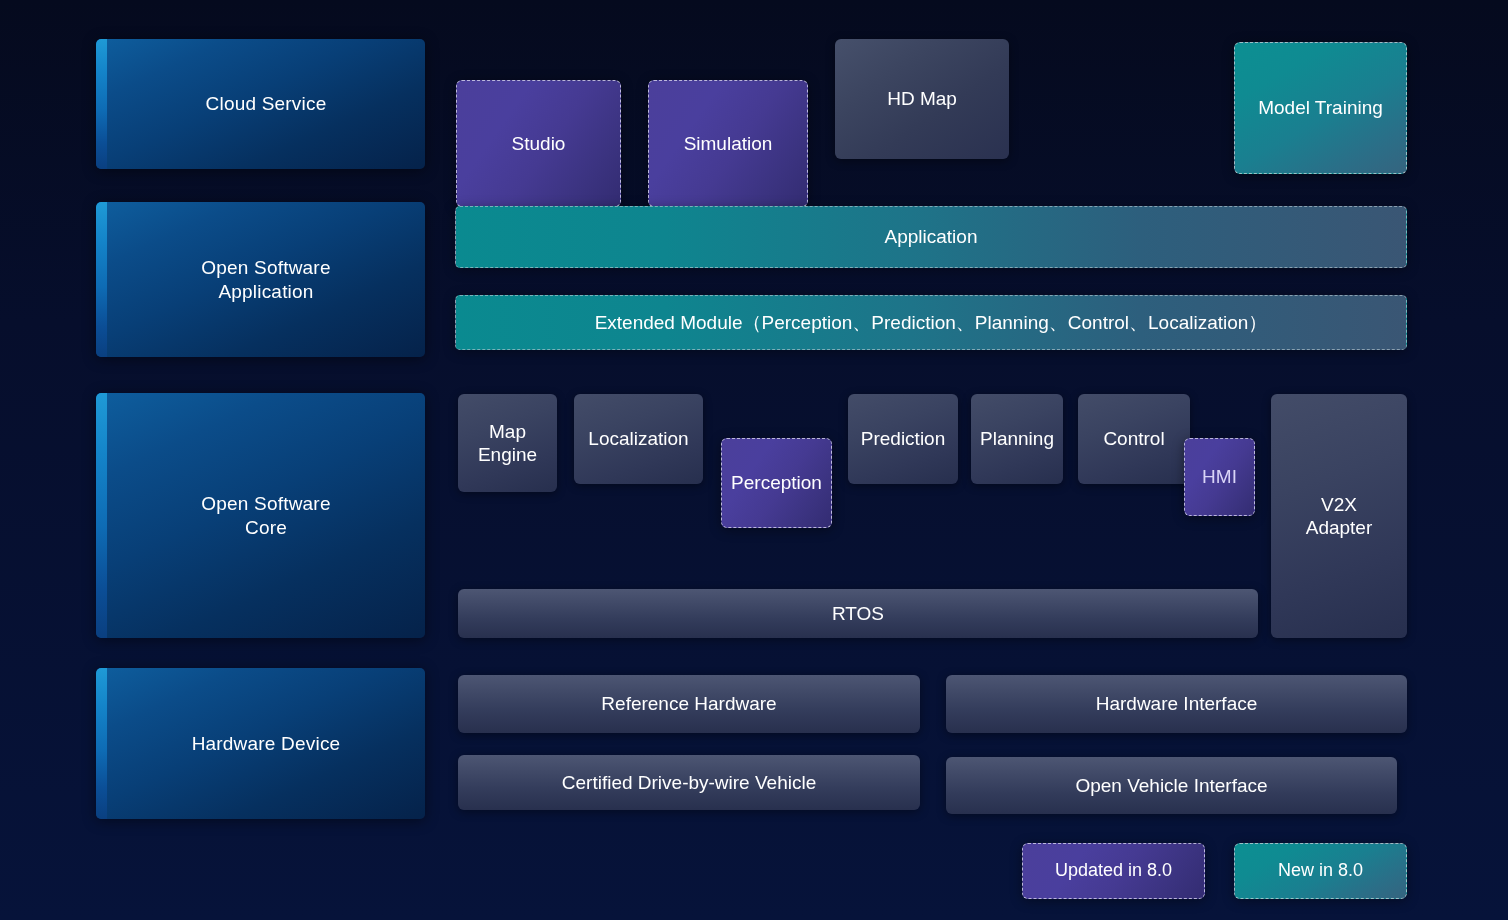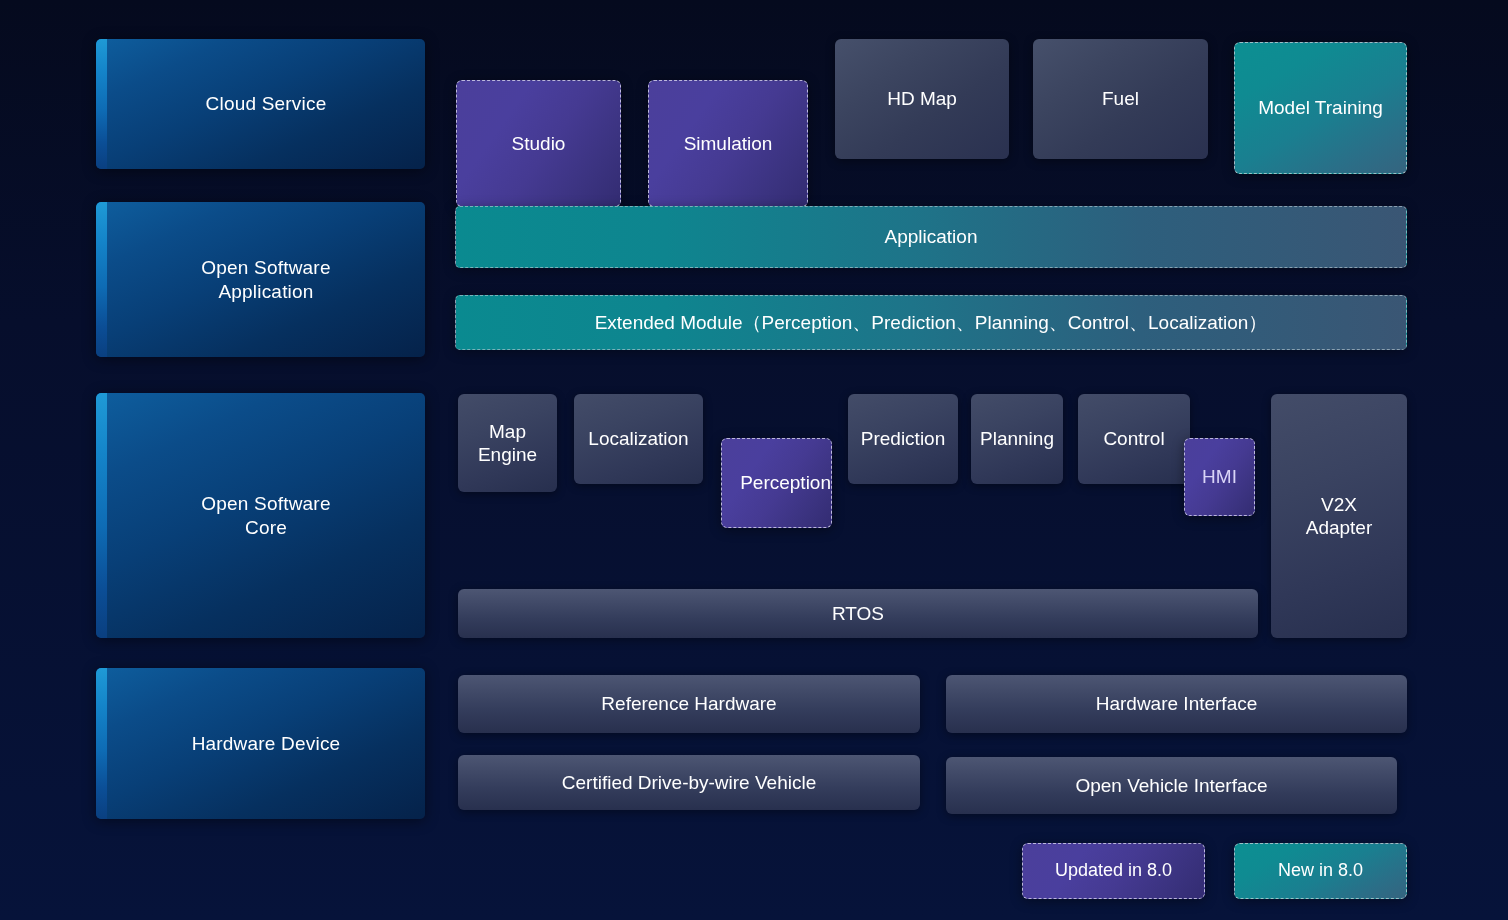--- a/index.html
+++ b/index.html
@@ -121,23 +121,20 @@
   </div>
 
   <div class="box purple t19" style="left:648px; top:39px; width:160px; height:127px;">
     <span>Simulation</span>
   </div>
 
   <div class="box slate t19" style="left:835px; top:39px; width:174px; height:120px;">
     <span>HD Map</span>
   </div>
 
-  <div class="box slate t19" style="left:1033px; top:39px; width:175px; height:120px;">
-    <span>Fuel</span>
-  </div>
 
   <div class="box teal t19" style="left:1234px; top:42px; width:173px; height:132px;">
     <span>Model Training</span>
   </div>
 
   <div class="box cat" style="left:96px; top:202px; width:329px; height:155px;">
     <span class="edge"></span>
     <span class="cat-label t19" style="display:block;">
       <span>Open Software</span><br>
       <span>Application</span>
@@ -164,21 +161,21 @@
     <span style="display:block;">
       <span>Map</span><br>
       <span>Engine</span>
     </span>
   </div>
 
   <div class="box slate-tile t19" style="left:574px; top:394px; width:129px; height:90px;">
     <span>Localization</span>
   </div>
 
-  <div class="box purple t19" style="left:721px; top:397px; width:111px; height:90px;justify-content:flex-end;">
+  <div class="box purple t19" style="left:721px; top:397px; width:111px; height:90px;">
     <span>Perception</span>
   </div>
 
   <div class="box slate-tile t19" style="left:848px; top:394px; width:110px; height:90px;">
     <span>Prediction</span>
   </div>
 
   <div class="box slate-tile t19" style="left:971px; top:394px; width:92px; height:90px;">
     <span>Planning</span>
   </div>

